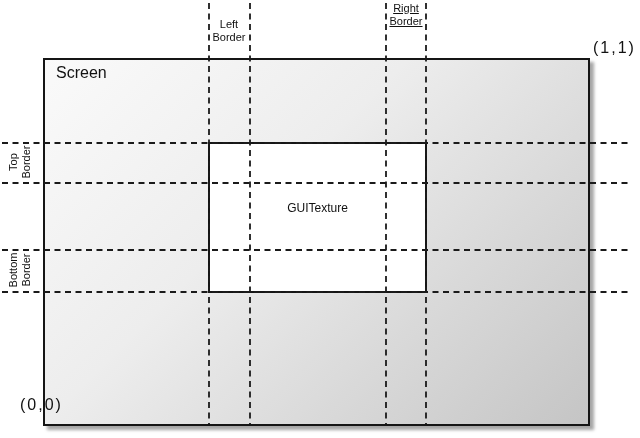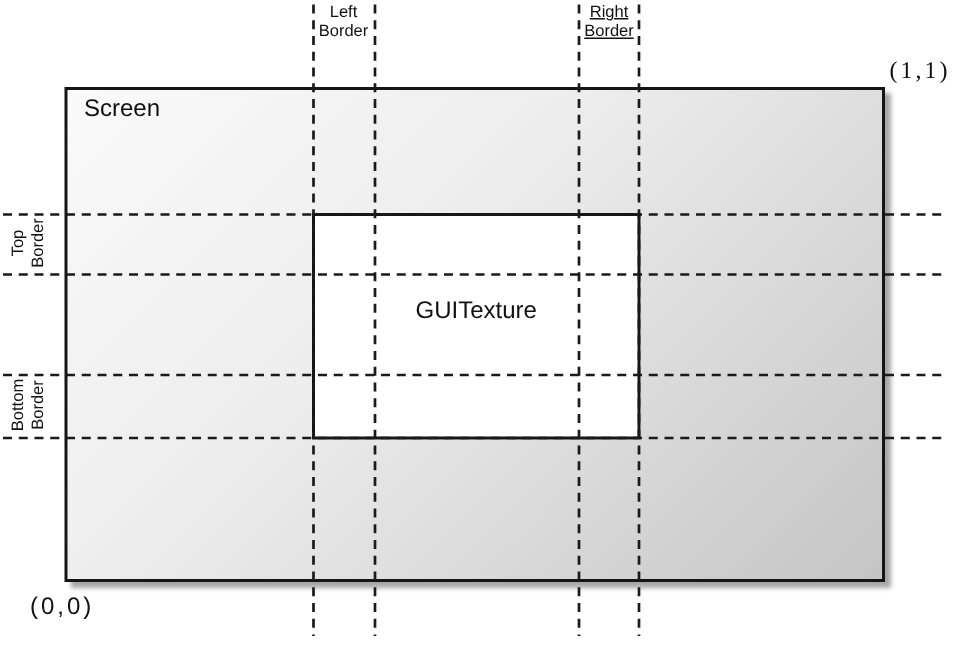--- a/index.html
+++ b/index.html
@@ -10,21 +10,21 @@
     background: #ffffff;
     overflow: hidden;
     font-family: "Liberation Sans", "DejaVu Sans", sans-serif;
     color: #111111;
   }
 
   
   .screen-rect {
     position: absolute;
     left: 43px; top: 58px;
-    width: 547px; height: 330px;
+    width: 547px; height: 368px;
     box-sizing: border-box;
     border: 2px solid #151515;
     background: linear-gradient(135deg, #fafafa 0%, #ededed 40%, #c5c5c5 100%);
     box-shadow: 4px 4px 3px rgba(0,0,0,0.35);
     padding-left: 27px;
   }
   .screen-label {
     position: absolute;
     left: 11px; top: 3px;
     font-size: 16px;
@@ -38,21 +38,21 @@
     width: 219px; height: 151px;
     box-sizing: border-box;
     border: 2px solid #151515;
     background: #ffffff;
   }
   .texture-label {
     position: absolute;
     left: 0; right: 0;
     top: 54px;
     text-align: center;
-    font-size: 16px;
+    font-size: 12px;
     line-height: 20px;
   }
 
   
   .guides {
     position: absolute;
     left: 0; top: 0;
     width: 640px; height: 438px;
   }
   .guides line {
@@ -64,21 +64,21 @@
   
   .h-border-label {
     position: absolute;
     top: 2px;
     transform: translateX(-50%);
     font-size: 11px;
     line-height: 12.5px;
     text-align: center;
     white-space: pre-line;
   }
-  .h-border-label.left  { left: 229px; }
+  .h-border-label.left  { left: 229px; margin-top: 16px; }
   .h-border-label.right { left: 406px; text-decoration: underline; }
 
   
   .v-border-label {
     position: absolute;
     transform: translate(-50%, -50%) rotate(-90deg);
     font-size: 11px;
     line-height: 12.5px;
     text-align: center;
     white-space: pre-line;
@@ -86,21 +86,21 @@
   .v-border-label.top    { left: 19px; top: 162px; }
   .v-border-label.bottom { left: 19px; top: 270px; }
 
   
   .coord-label {
     position: absolute;
     font-size: 16px;
     line-height: 19px;
     letter-spacing: 2px;
   }
-  .coord-label.top-right   { left: 593px; top: 38px; font-family: Liberation Serif, serif; }
+  .coord-label.top-right   { left: 593px; top: 38px; }
   .coord-label.bottom-left { left: 20px;   top: 395px; }
 </style>
 </head>
 <body>
 
 <div class="canvas">
 
   <div class="screen-rect">
     <span class="screen-label">Screen</span>
   </div>

